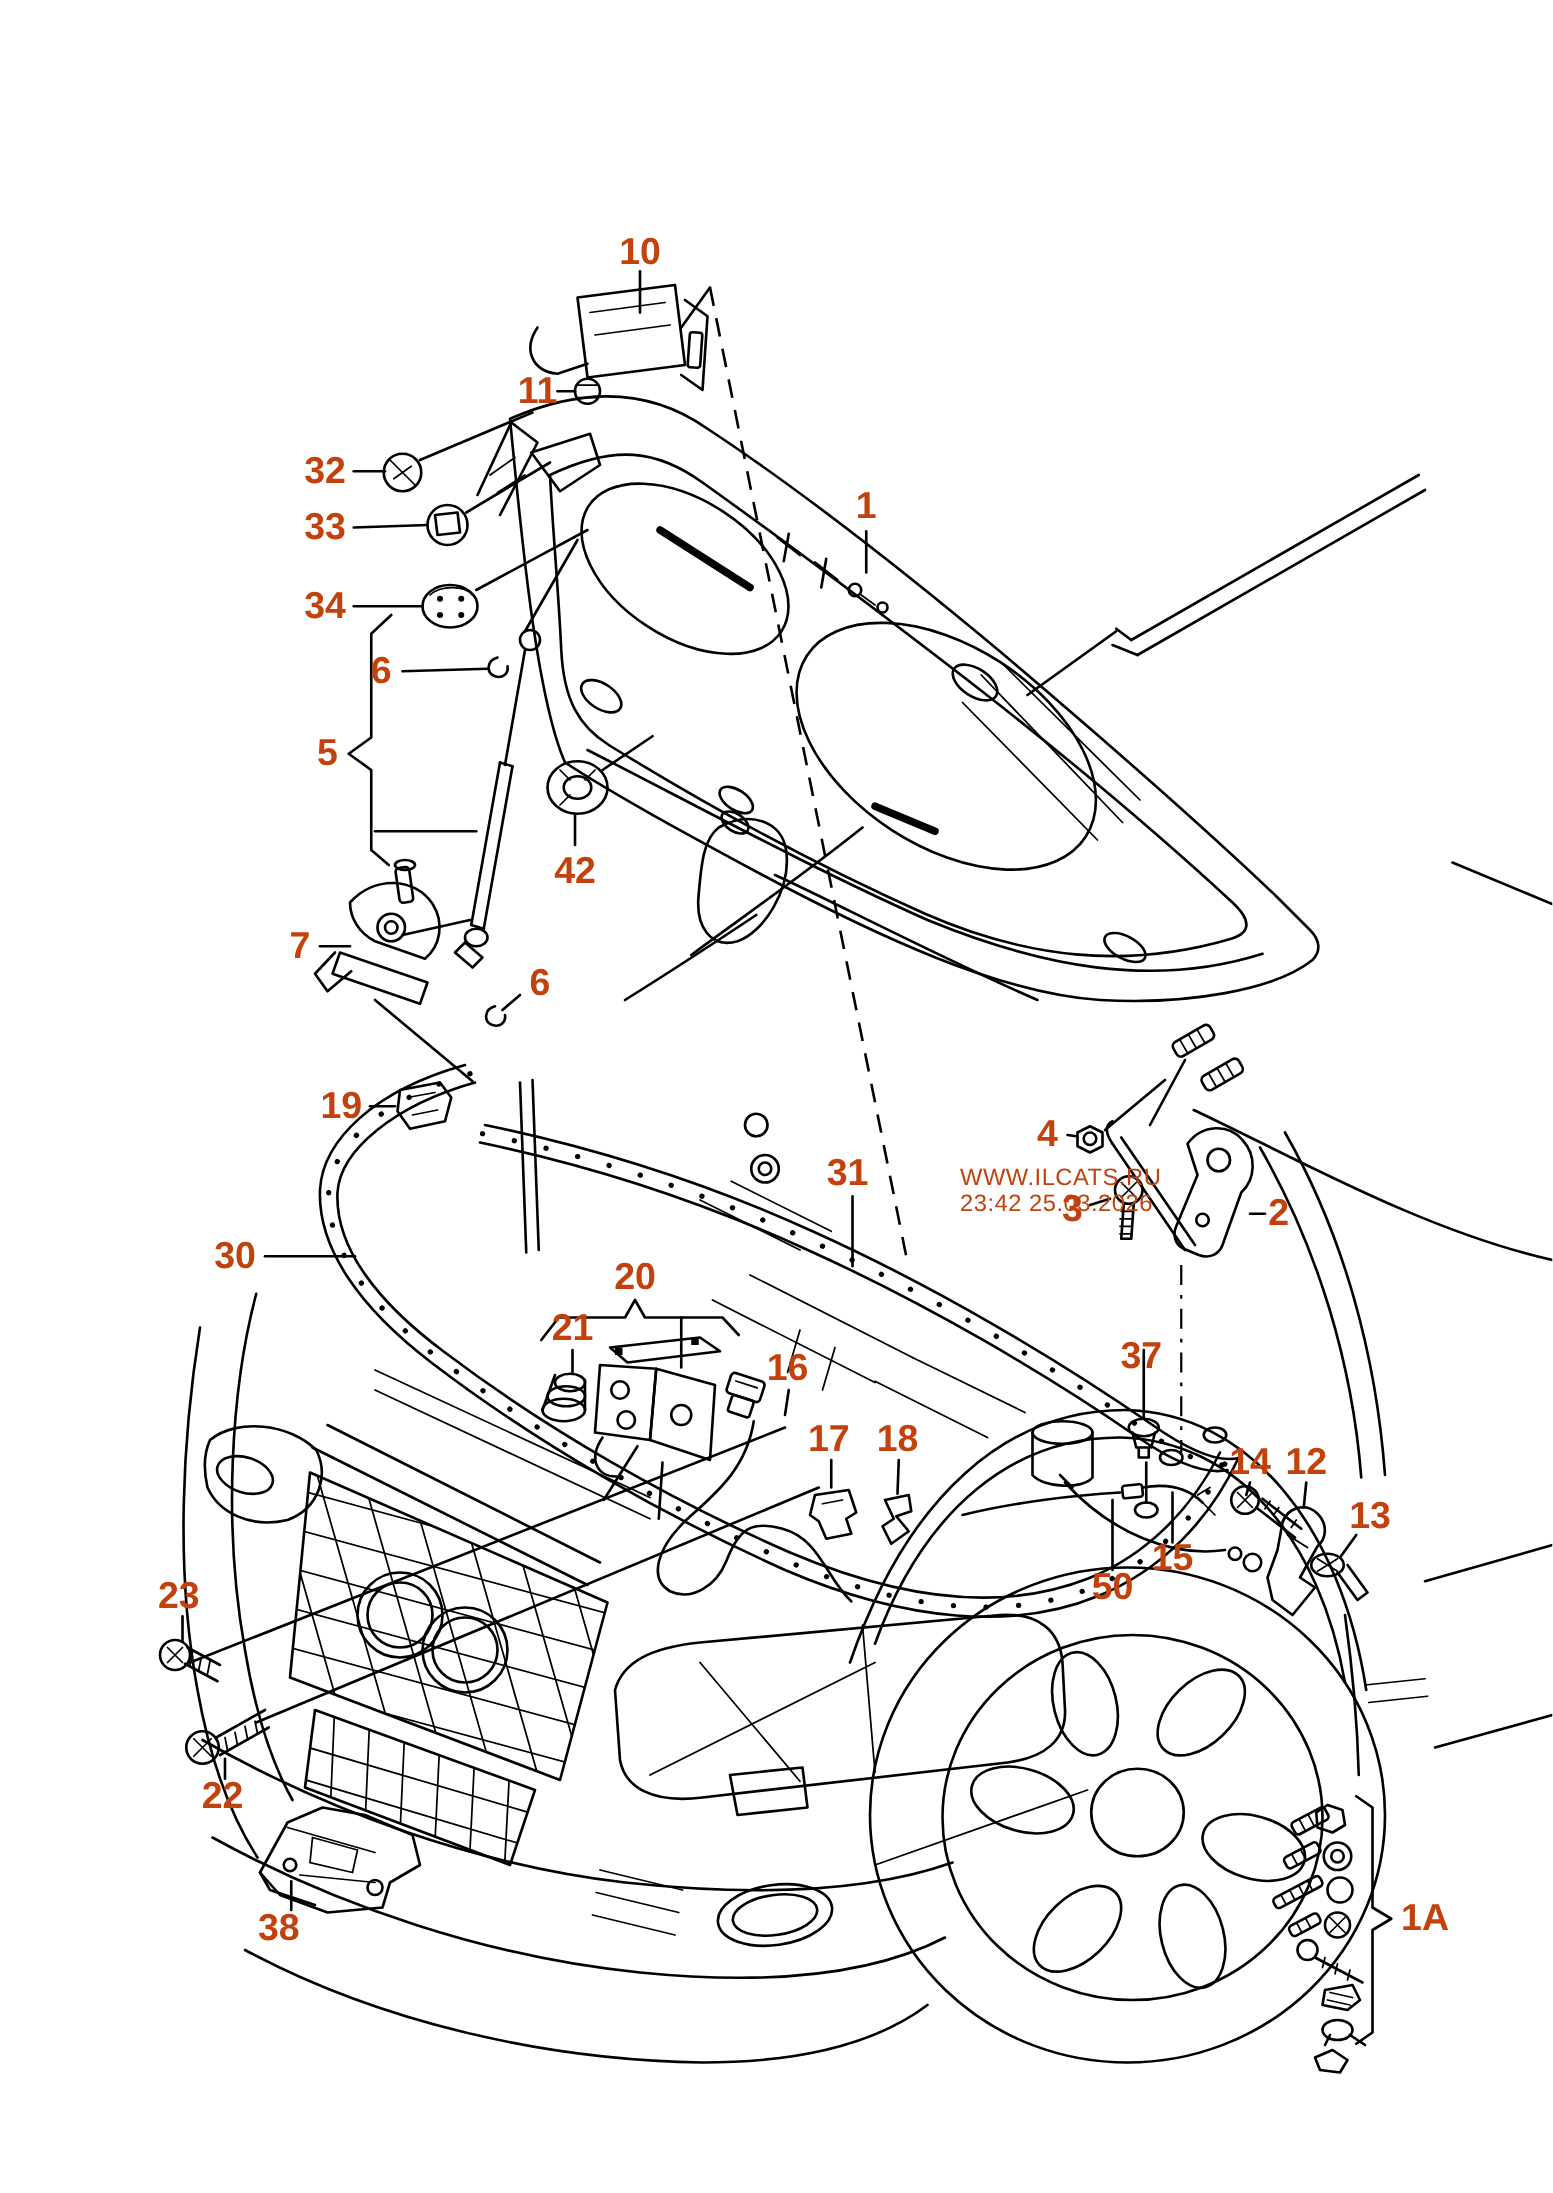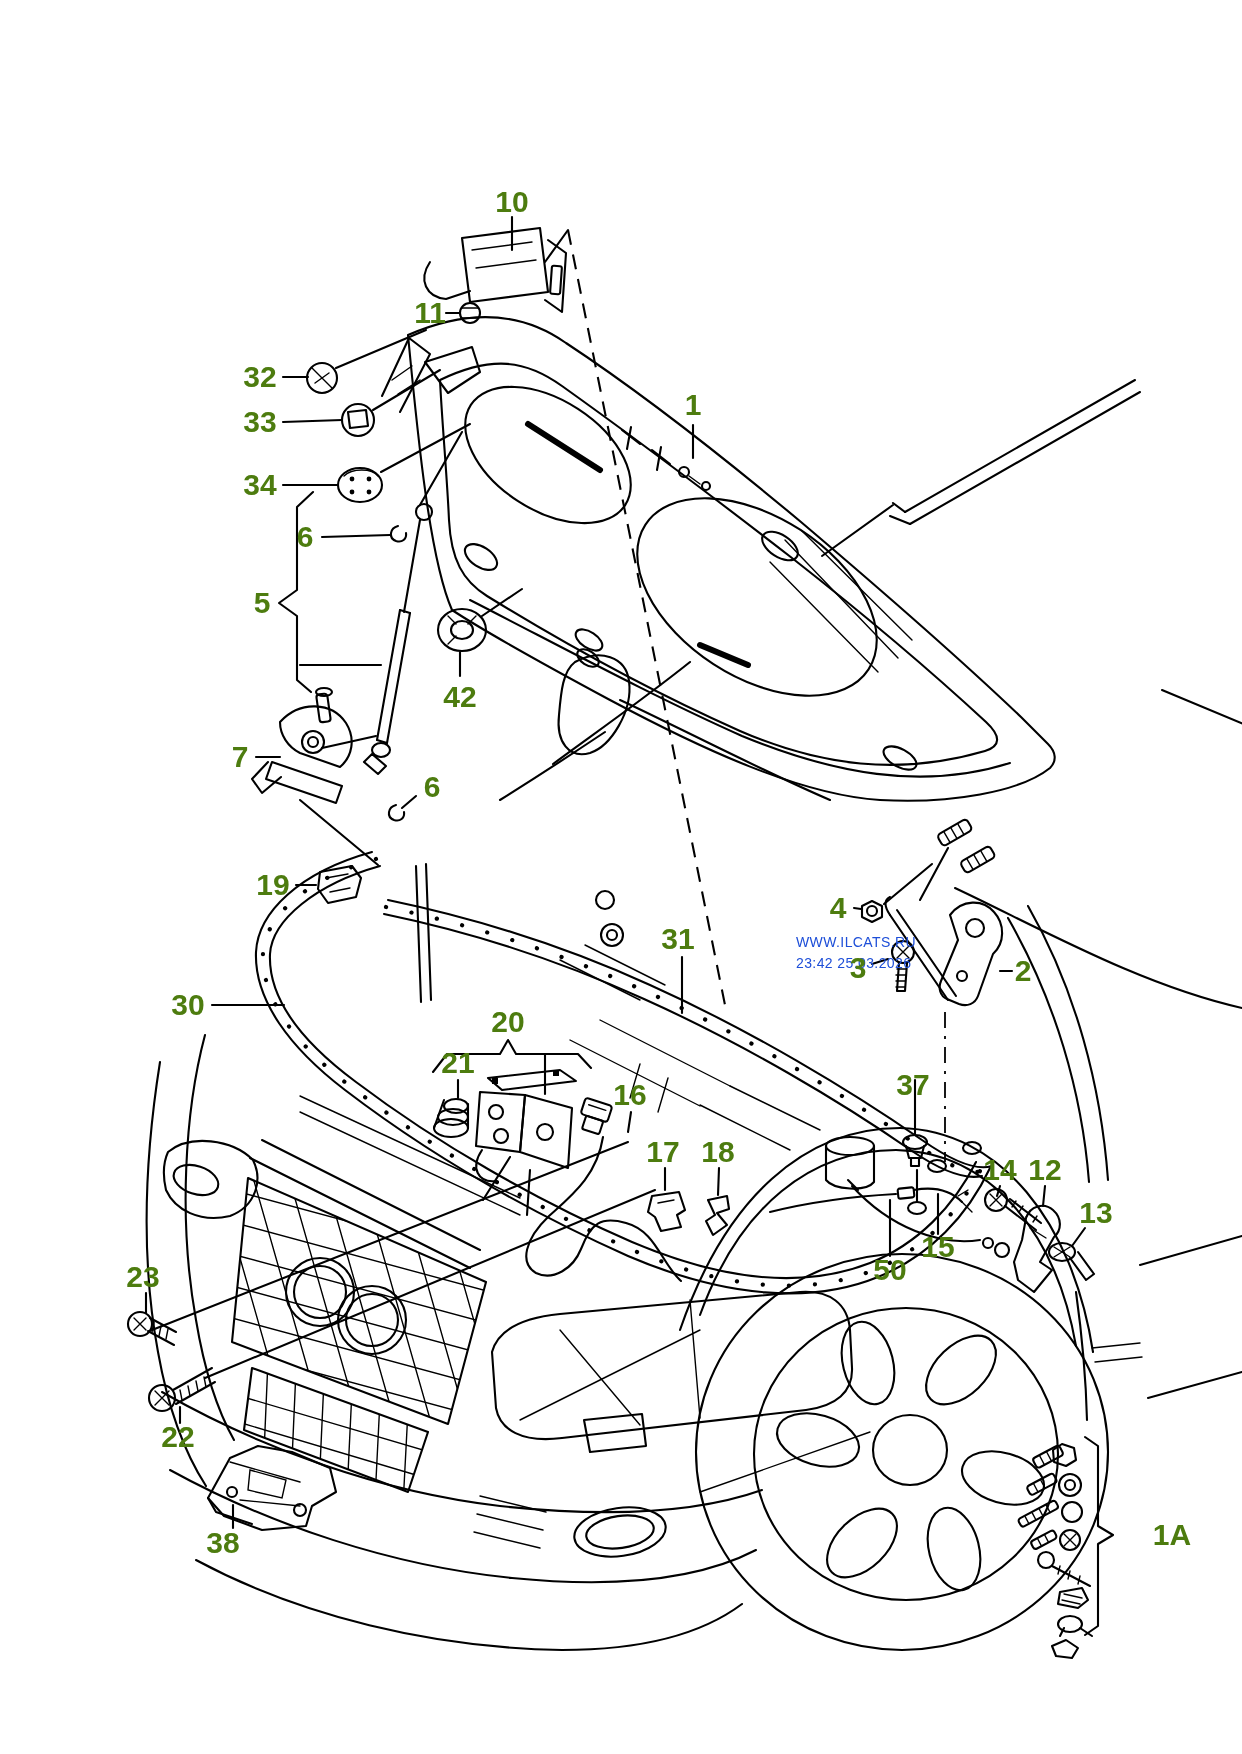--- a/index.html
+++ b/index.html
@@ -1,22 +1,22 @@
 <!DOCTYPE html>
 <html><head>
 <meta charset="utf-8">
 <style>
   html,body{margin:0;padding:0;background:#fff;}
   #stage{position:relative;width:1242px;height:1754px;background:#ffffff;overflow:hidden;
          font-family:"Liberation Sans", sans-serif;}
   #art{position:absolute;left:0;top:0;}
   .callout{position:absolute;transform:translate(-50%,-50%);font-size:30px;font-weight:600;
-           color:#4d7c0f;letter-spacing:0;line-height:1;white-space:nowrap;
+           color:#c2410c;letter-spacing:0;line-height:1;white-space:nowrap;
            font-family:"Liberation Sans", sans-serif;}
-  #watermark{position:absolute;left:796px;top:932px;color:#1d4ed8;font-size:14px;
+  #watermark{position:absolute;left:768px;top:932px;color:#c2410c;font-size:19px;
              line-height:21px;letter-spacing:.4px;font-family:"Liberation Sans", sans-serif;}
   svg *{vector-effect:non-scaling-stroke;}
   .ln{fill:none;stroke:#000;stroke-width:2.1;stroke-linecap:round;stroke-linejoin:round;}
   .thin{fill:none;stroke:#000;stroke-width:1.4;stroke-linecap:round;}
   .thick{fill:none;stroke:#000;stroke-width:6;stroke-linecap:round;}
   .dot{fill:none;stroke:#000;stroke-width:4.2;stroke-linecap:round;stroke-dasharray:0.1 26;}
   .dash{fill:none;stroke:#000;stroke-width:2.1;stroke-dasharray:15 10;}
   .dashdot{fill:none;stroke:#000;stroke-width:1.8;stroke-dasharray:16 8 3 8;}
   .fillb{fill:#000;stroke:none;}
 </style>
@@ -430,15 +430,15 @@
 <div class="callout" style="left:1023px;top:971px">2</div>
 <div class="callout" style="left:913px;top:1085px">37</div>
 <div class="callout" style="left:1000px;top:1170px">14</div>
 <div class="callout" style="left:1045px;top:1170px">12</div>
 <div class="callout" style="left:1096px;top:1213px">13</div>
 <div class="callout" style="left:938px;top:1247px">15</div>
 <div class="callout" style="left:890px;top:1270px">50</div>
 <div class="callout" style="left:143px;top:1277px">23</div>
 <div class="callout" style="left:178px;top:1437px">22</div>
 <div class="callout" style="left:223px;top:1543px">38</div>
-<div class="callout" style="left:1172px;top:1535px">1A</div>
+<div class="callout" style="left:1140px;top:1535px">1A</div>
 
 </div>
 
 </body></html>

